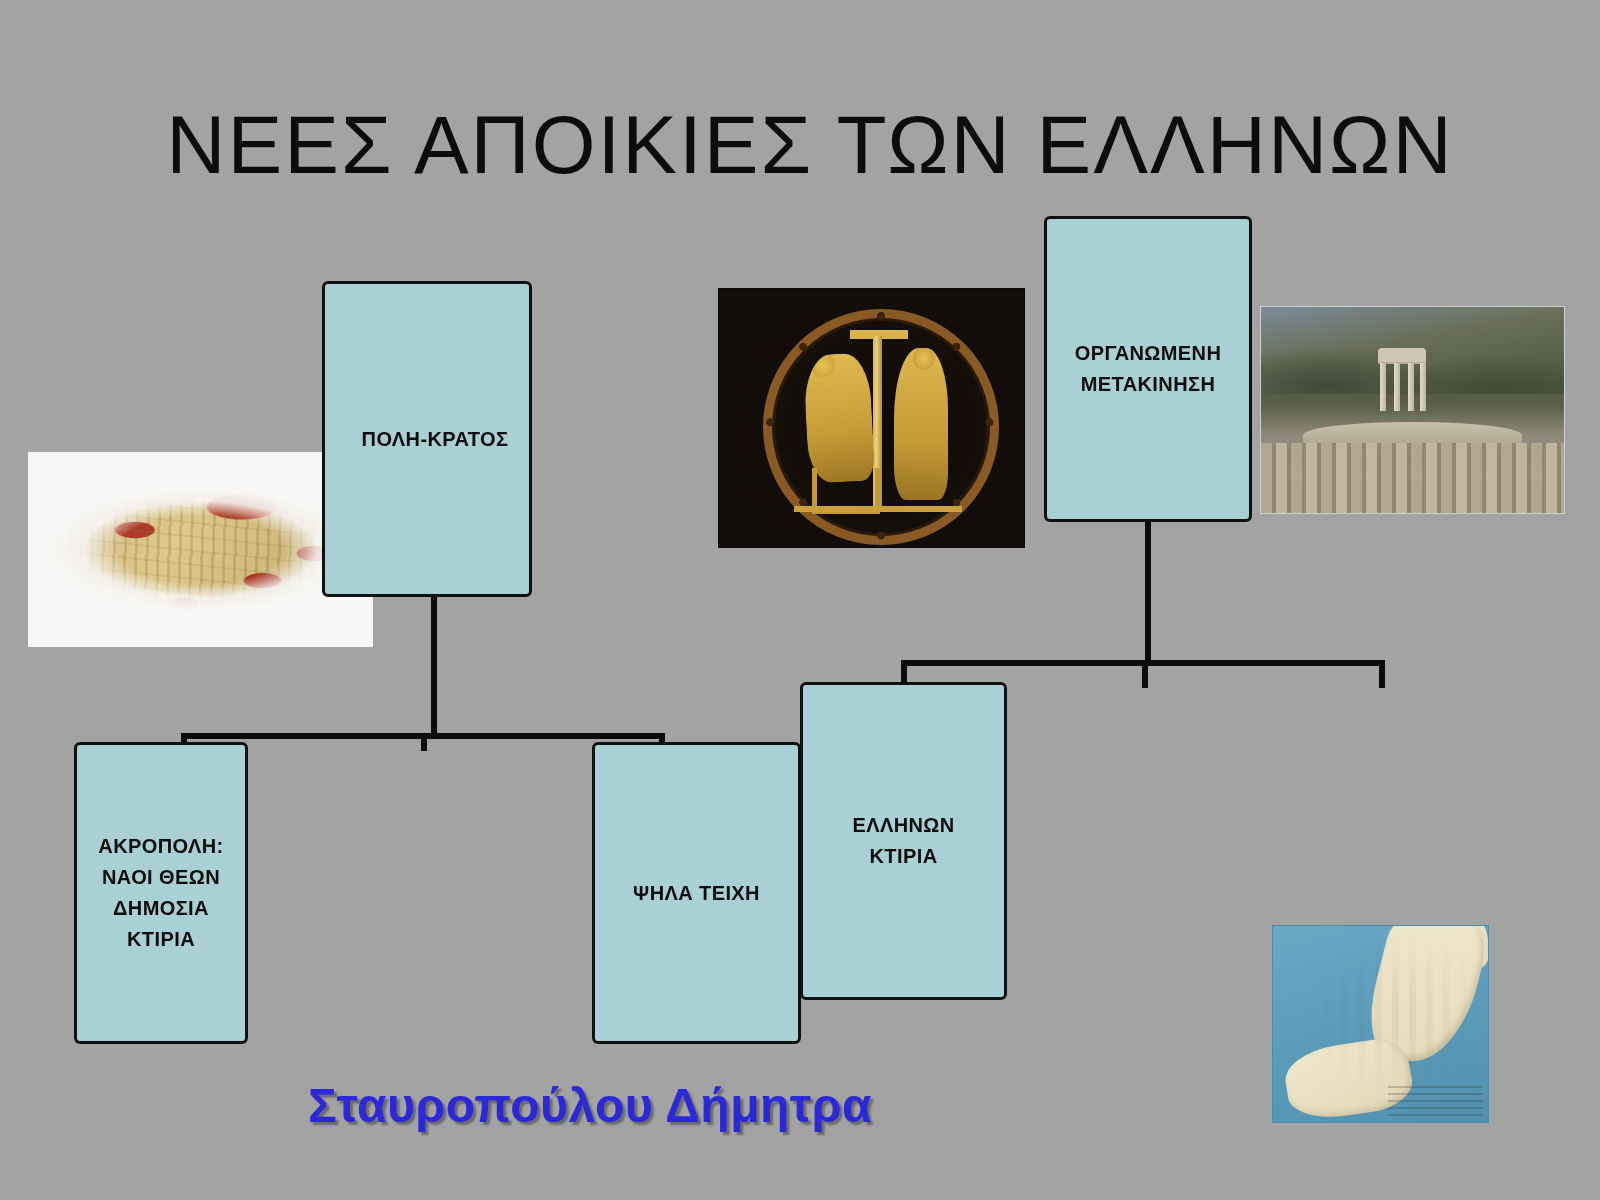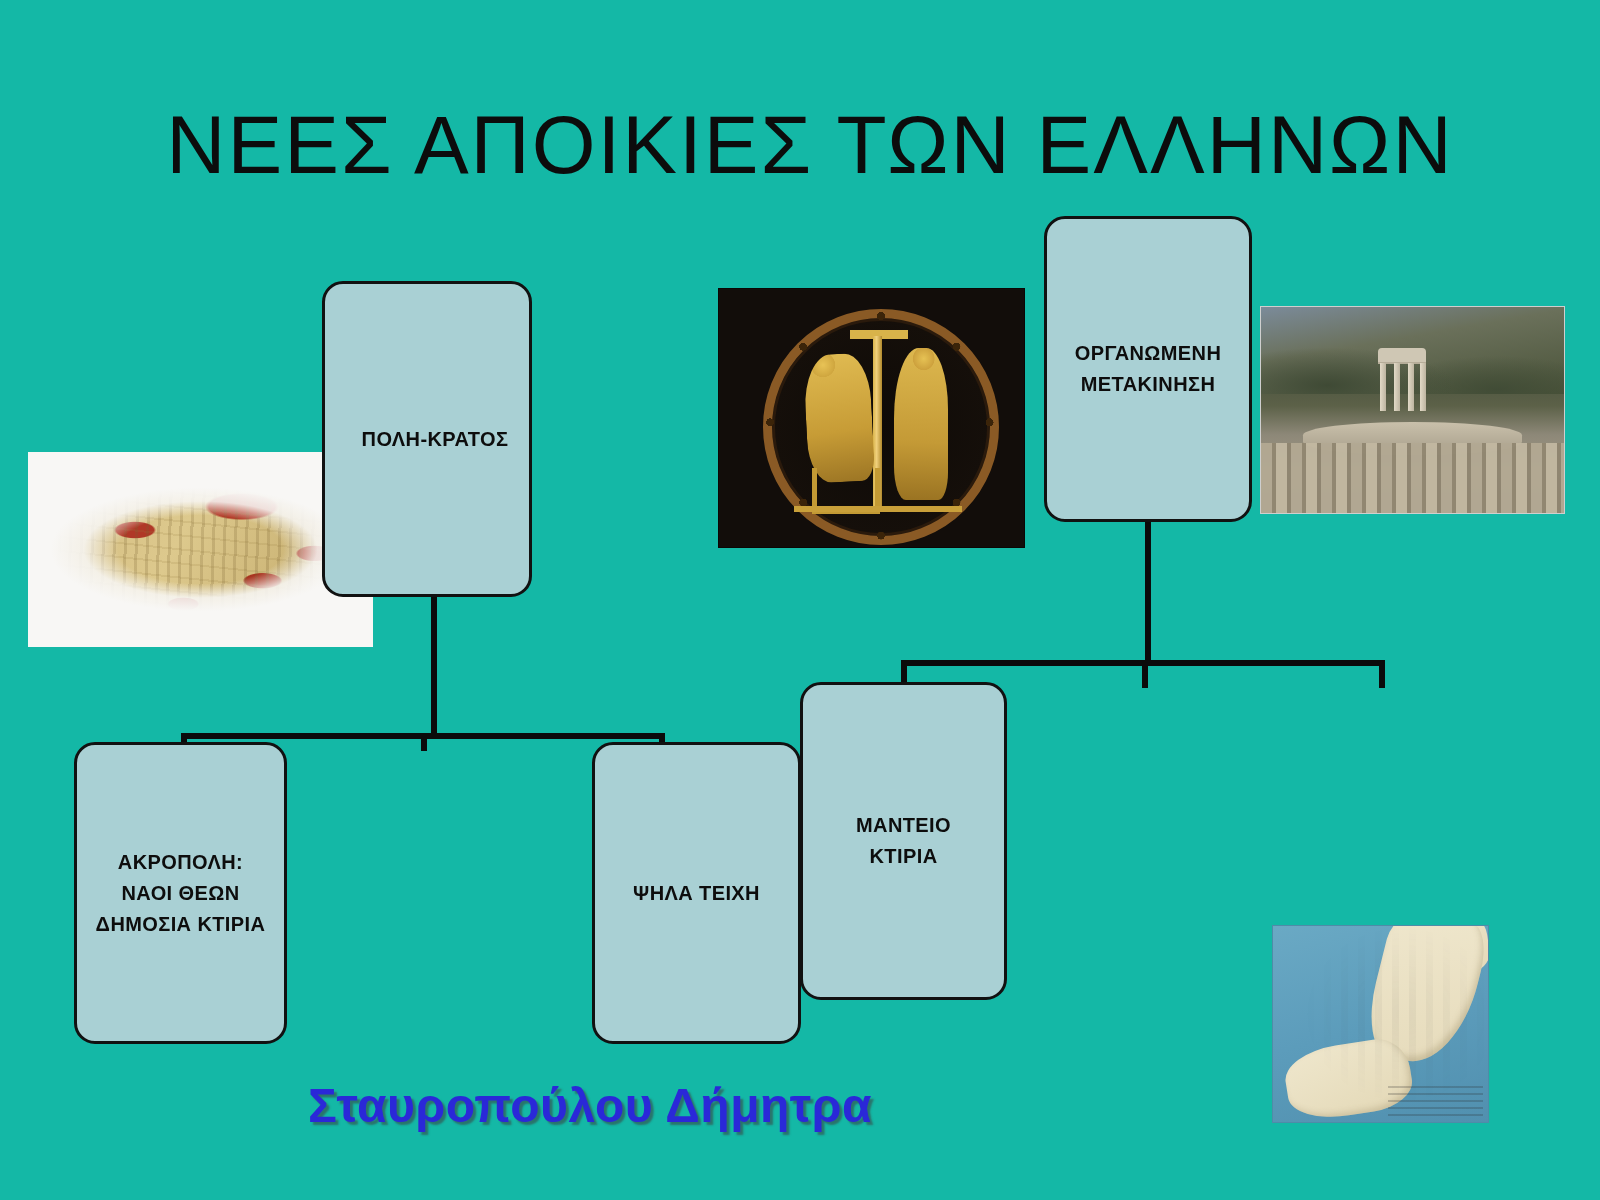--- a/index.html
+++ b/index.html
@@ -10,21 +10,21 @@
     width: 1600px;
     height: 1200px;
     background: #f8f7f5;
     font-family: "Liberation Sans", sans-serif;
     overflow: hidden;
   }
   #slide {
     position: relative;
     width: 1600px;
     height: 1200px;
-    background: #14b8a6;
+    background: #a3a3a3;
   }
 
   
   .title {
     position: absolute;
     left: 110px;
     top: 95px;
     width: 1400px;
     height: 100px;
     font-size: 82px;
@@ -36,39 +36,39 @@
     text-align: center;
     font-family: "Liberation Sans", sans-serif;
   }
 
   
   .box {
     position: absolute;
     box-sizing: border-box;
     background: #a9d0d4;
     border: 3px solid #111111;
-    border-radius: 21px;
+    border-radius: 6px;
     display: flex;
     align-items: center;
     justify-content: center;
     text-align: center;
     color: #0d0d0d;
     font-weight: bold;
     font-size: 20px;
     line-height: 1.55;
     letter-spacing: 0.4px;
     z-index: 5;
     font-family: "Liberation Sans", sans-serif;
   }
   .box .lbl { display: block; width: 100%; padding: 0 6px; }
   .box .lbl span { display: block; }
 
   
   #box-polis        { left: 322px;  top: 281px;  width: 210px; height: 316px; padding-left: 16px; }
-  #box-acropolis    { left: 74px;   top: 742px;  width: 213px; height: 302px; }
+  #box-acropolis    { left: 74px;   top: 742px;  width: 174px; height: 302px; }
   #box-houses       { left: 320px;  top: 742px;  width: 208px; height: 302px; }
   #box-walls        { left: 592px;  top: 742px;  width: 209px; height: 302px; }
 
   #box-migration    { left: 1044px; top: 216px;  width: 208px; height: 306px; }
   #box-oracle       { left: 800px;  top: 682px;  width: 207px; height: 318px; }
   #box-fire         { left: 1042px; top: 682px;  width: 206px; height: 318px; }
   #box-magnagraecia { left: 1274px; top: 682px;  width: 210px; height: 318px;
                       align-items: flex-start; padding-top: 86px; }
 
   #box-magnagraecia .lbl span { margin-bottom: 26px; }
@@ -355,21 +355,21 @@
 
   <div class="box" id="box-migration">
     <span class="lbl">
       <span>ΟΡΓΑΝΩΜΕΝΗ</span>
       <span>ΜΕΤΑΚΙΝΗΣΗ</span>
     </span>
   </div>
 
   <div class="box" id="box-oracle">
     <span class="lbl">
-      <span>ΜΑΝΤΕΙΟ</span>
+      <span>ΕΛΛΗΝΩΝ</span>
       <span>ΚΤΙΡΙΑ</span>
     </span>
   </div>
 
 
 
   <div class="signature">Σταυροπούλου Δήμητρα</div>
 
 </div>
 

